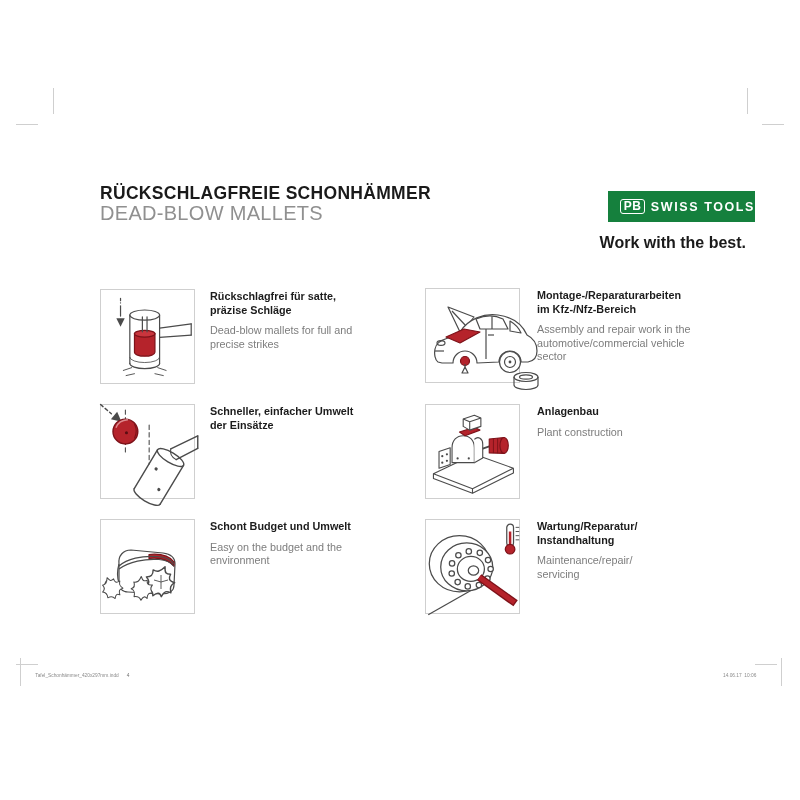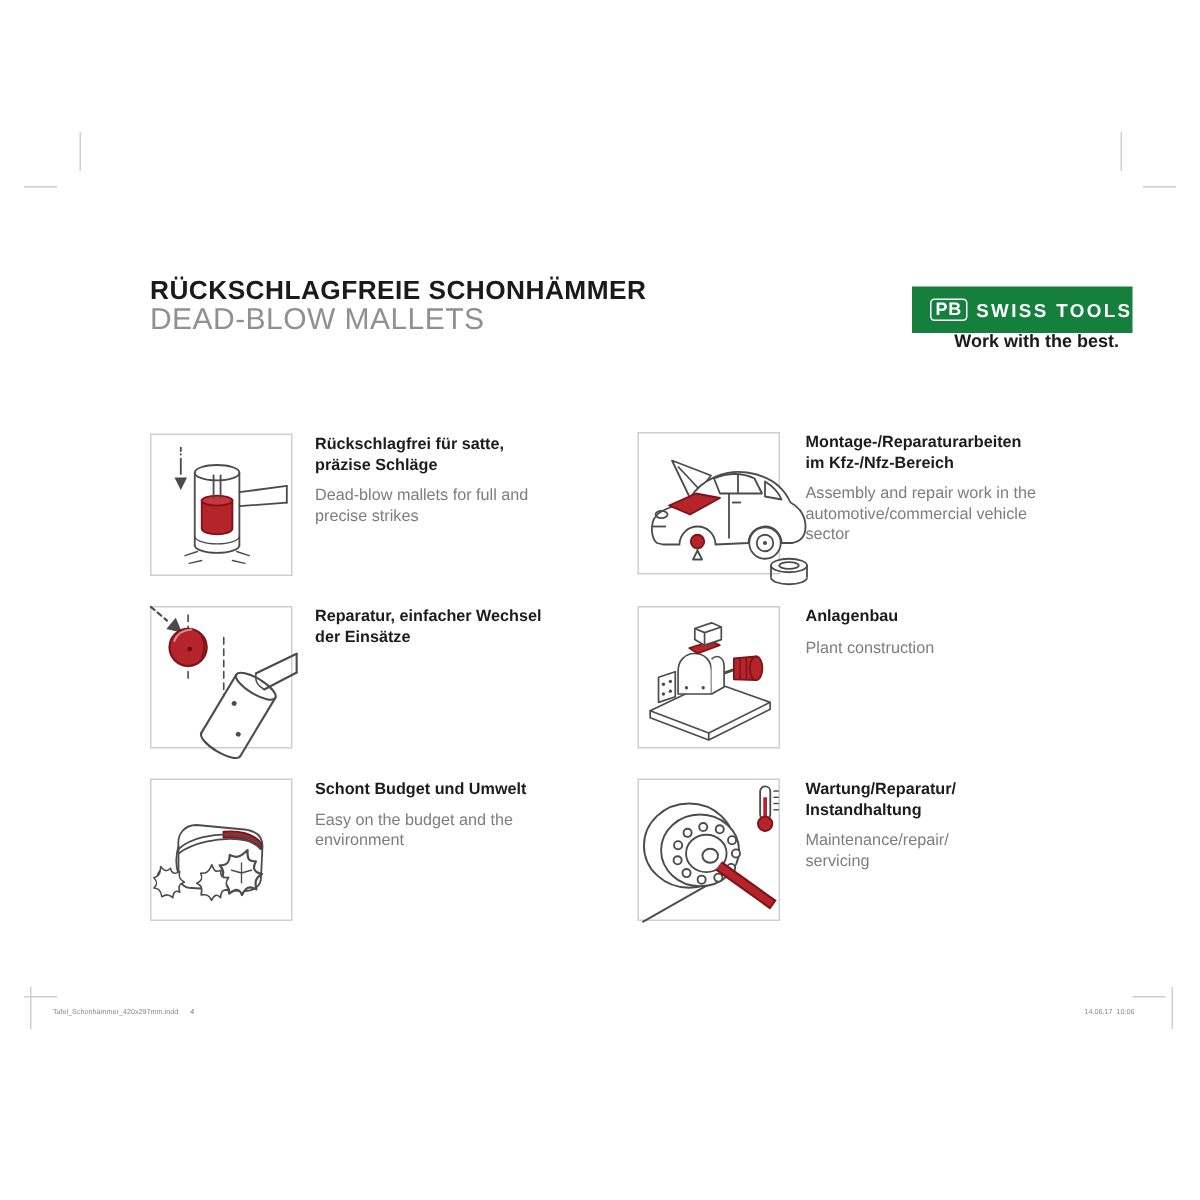--- a/index.html
+++ b/index.html
@@ -9,21 +9,21 @@
   .crop{position:absolute;background:#cfcfcf;}
   
   .title-block{position:absolute;left:100px;top:184px;}
   .title-de{font-size:17.5px;font-weight:bold;letter-spacing:.3px;color:#1a1a1a;line-height:19px;margin:0;}
   .title-en{font-size:20px;font-weight:normal;letter-spacing:.3px;color:#909090;line-height:19px;margin:1px 0 0 0;}
   .logo{position:absolute;left:608px;top:191px;width:147px;height:31px;background:#15803d;
         display:flex;align-items:center;justify-content:flex-end;box-sizing:border-box;}
   .logo-pb{color:#fff;font-weight:bold;font-size:12px;border:1.6px solid #fff;border-radius:3px;
            padding:0 2.5px;line-height:13px;margin-right:6px;letter-spacing:.5px;}
   .logo-text{color:#fff;font-weight:bold;font-size:12.5px;letter-spacing:1.6px;}
-  .tagline{position:absolute;right:54px;top:220px;font-size:12px;font-weight:bold;color:#1a1a1a;}
+  .tagline{position:absolute;right:54px;top:234px;font-size:16px;font-weight:bold;color:#1a1a1a;}
   
   .feature{position:absolute;width:320px;height:100px;}
   .icon-box{position:absolute;left:0;top:0;width:93px;height:93px;border:1px solid #cfcfcf;background:#fff;}
   .icon-art{position:absolute;overflow:visible;}
   .ftext{position:absolute;left:110px;top:1px;width:212px;}
   .col-r .ftext{left:112px;}
   .fhead{font-size:10.8px;line-height:13.5px;font-weight:bold;color:#1c1c1c;white-space:pre-line;margin:0;}
   .fbody{font-size:10.8px;line-height:13.5px;color:#7d7d7d;white-space:pre-line;margin:7px 0 0 0;}
   
   .slug{position:absolute;top:668px;font-size:6px;color:#8a8a8a;white-space:pre;transform:scale(.8);}
@@ -150,21 +150,21 @@
             <circle cx="67" cy="84" r="1.5" fill="#4b4b4b" stroke="none"></circle>
           </g>
           <path d="M72,48 L97,36"></path>
           <path d="M77,58 L97,47.5"></path>
           <line x1="97" y1="36" x2="97" y2="47.5"></line>
           <path d="M72,48 Q70.5,54.5 77,58" stroke-width="1"></path>
         </g>
       </svg>
     </div>
     <div class="ftext">
-      <p class="fhead">Reparatur, einfacher Wechsel
+      <p class="fhead">Schneller, einfacher Umwelt
 der Einsätze</p>
     </div>
   </div>
 
   <div class="feature col-r" style="left:425px;top:404px;">
     <div class="icon-box">
       <svg class="icon-art" style="left:0;top:0;" width="93" height="93" viewBox="0 0 100 100">
         <g fill="#ffffff" stroke="#4b4b4b" stroke-width="1.2" stroke-linejoin="round">
           <polygon points="8,74 50,90 94,68 52,53"></polygon>
           <path d="M8,74 L8,79 L50,95 L50,90 M50,95 L94,73 L94,68" fill="none"></path>

